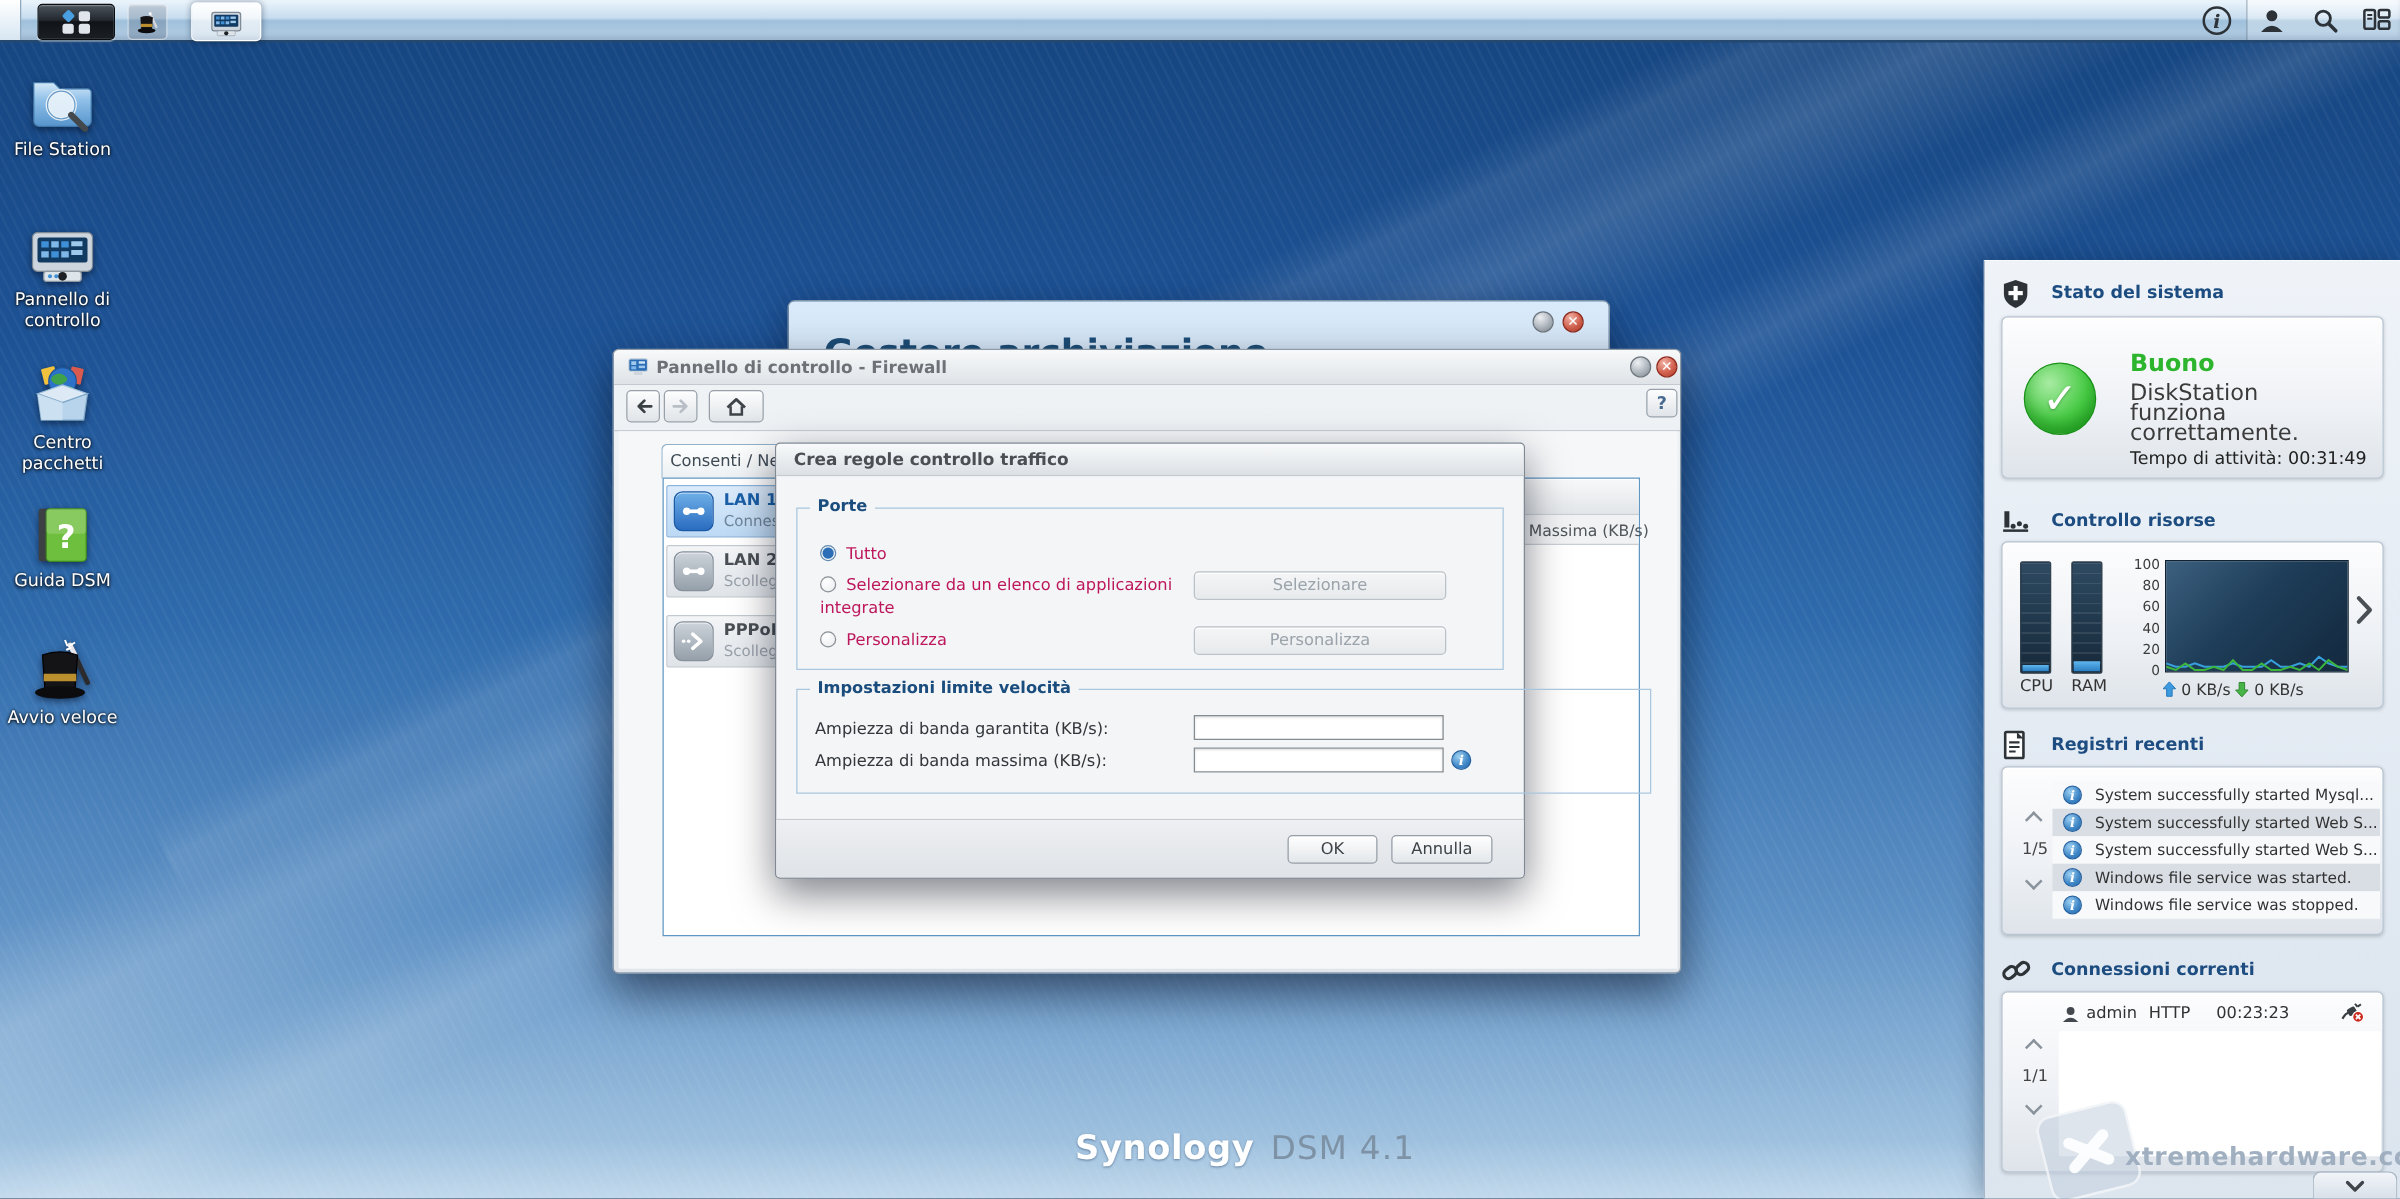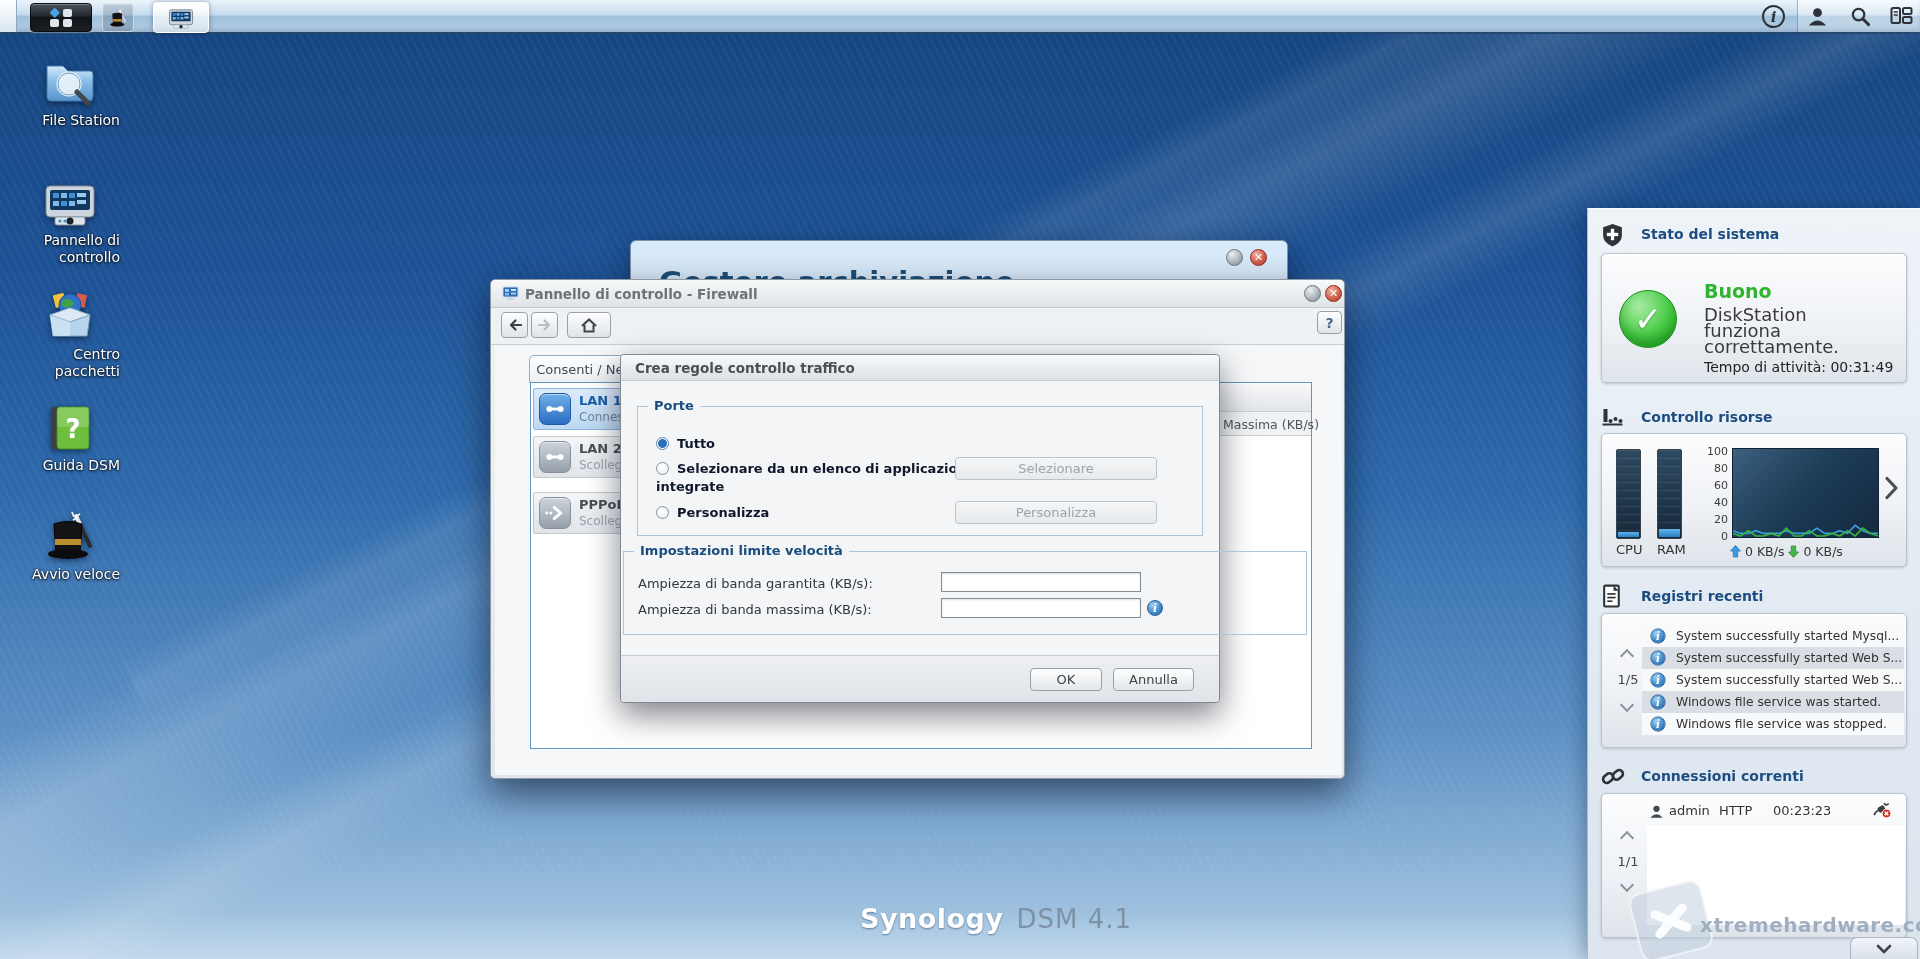--- a/index.html
+++ b/index.html
@@ -32,21 +32,21 @@
   .tb-win{left:153px;width:56px;top:2px;height:31px;background:linear-gradient(180deg,rgba(255,255,255,.92),rgba(255,255,255,.5));
     border:1px solid #fff;box-shadow:0 0 5px rgba(0,20,50,.4);}
   .tb-info{left:1762px;top:5px;width:23px;height:23px;border:2px solid #2c3238;border-radius:50%;
     color:#2c3238;font:italic bold 15px "DejaVu Serif",serif;display:flex;align-items:center;justify-content:center;cursor:pointer;}
   .tb-seg{left:1797px;top:0;width:123px;height:32px;border-left:1px solid rgba(70,95,120,.45);
     background:linear-gradient(180deg,rgba(255,255,255,.55),rgba(255,255,255,.12));}
   .tb-ric{position:absolute;top:6px;cursor:pointer;}
   .tb-person{left:9px;} .tb-search{left:52px;} .tb-panels{left:92px;}
 
   
-  .dicon{left:20px;width:100px;text-align:right;cursor:pointer;}
+  .dicon{left:0;width:100px;text-align:center;cursor:pointer;}
   .dicon svg{display:block;margin:0 auto;filter:drop-shadow(0 2px 3px rgba(0,10,30,.55));}
   .dicon .dlabel{margin-top:4px;color:#fff;font-size:14px;line-height:17px;
     text-shadow:0 1px 3px rgba(0,0,0,.95),0 0 2px rgba(0,0,0,.8);}
   #ic-fs{top:54px;} #ic-pc{top:178px;} #ic-cp{top:290px;} #ic-gd{top:403px;} #ic-av{top:510px;}
 
   
   .win-storage{left:630px;top:240px;width:658px;height:470px;border-radius:6px 6px 0 0;
     border:1px solid #7f93a6;background:linear-gradient(180deg,#d9eafa 0%,#bdd9f1 100%);
     box-shadow:0 8px 26px rgba(0,10,30,.4);}
   .win-storage .st-title{position:absolute;left:28px;top:24px;font-size:29px;font-weight:bold;color:#1d4e77;}
@@ -94,27 +94,27 @@
   .ifitem.sel .ifstatus{color:#6d849a;}
 
   
   .dlg{left:620px;top:354px;width:600px;height:349px;background:#f3f5f7;border:1px solid #7f8893;border-radius:4px;
     box-shadow:0 12px 32px rgba(0,5,20,.5);}
   .dlg-titlebar{position:absolute;left:0;top:0;width:100%;height:26px;border-radius:4px 4px 0 0;
     background:linear-gradient(180deg,#f8fafb,#dce0e4);border-bottom:1px solid #c2c8ce;}
   .dlg-title{position:absolute;left:14px;top:5px;font-size:13.5px;font-weight:bold;color:#4b4f54;}
   .fieldset{position:absolute;border:1px solid #a9c6de;background:transparent;}
   .fs-ports{left:16px;top:51px;width:566px;height:130px;}
-  .fs-speed{left:2px;top:196px;width:684px;height:84px;}
+  .fs-speed{left:16px;top:196px;width:684px;height:84px;}
   .legend{position:absolute;top:-9px;left:10px;background:#f3f5f7;padding:0 6px;
     font-size:13px;font-weight:bold;color:#1a4c7d;white-space:nowrap;}
   .radio{display:inline-block;width:13px;height:13px;border-radius:50%;border:1px solid #8a9096;
     background:radial-gradient(circle at 35% 30%,#fff,#e8ebee);vertical-align:-2px;cursor:pointer;}
   .radio.sel{background:radial-gradient(circle at 50% 50%,#2d6fb6 0 4px,#fff 5px);border-color:#5f87ad;}
-  .optrow{position:absolute;font-size:13px;color:#0f172a;line-height:18px;font-weight:bold;}
+  .optrow{position:absolute;font-size:13px;color:#be185d;line-height:18px;}
   .opt-all{left:18px;top:28px;}
   .opt-apps{left:18px;top:53px;width:320px;}
   .opt-custom{left:18px;top:97px;}
   .optrow .radio{margin-right:8px;}
   .dlgbtn{position:absolute;height:23px;border:1px solid #969ea7;border-radius:4px;font-size:13px;color:#3e4348;
     background:linear-gradient(180deg,#fefefe,#e3e7ea);box-shadow:inset 0 1px 0 #fff;
     display:flex;align-items:center;justify-content:center;cursor:pointer;}
   .dlgbtn.disabled{color:#9ba3ab;background:linear-gradient(180deg,#f4f5f7,#e7eaec);border-color:#bac1c8;cursor:default;}
   .btn-select{left:317px;top:50px;width:202px;}
   .btn-custom{left:317px;top:94px;width:202px;}

